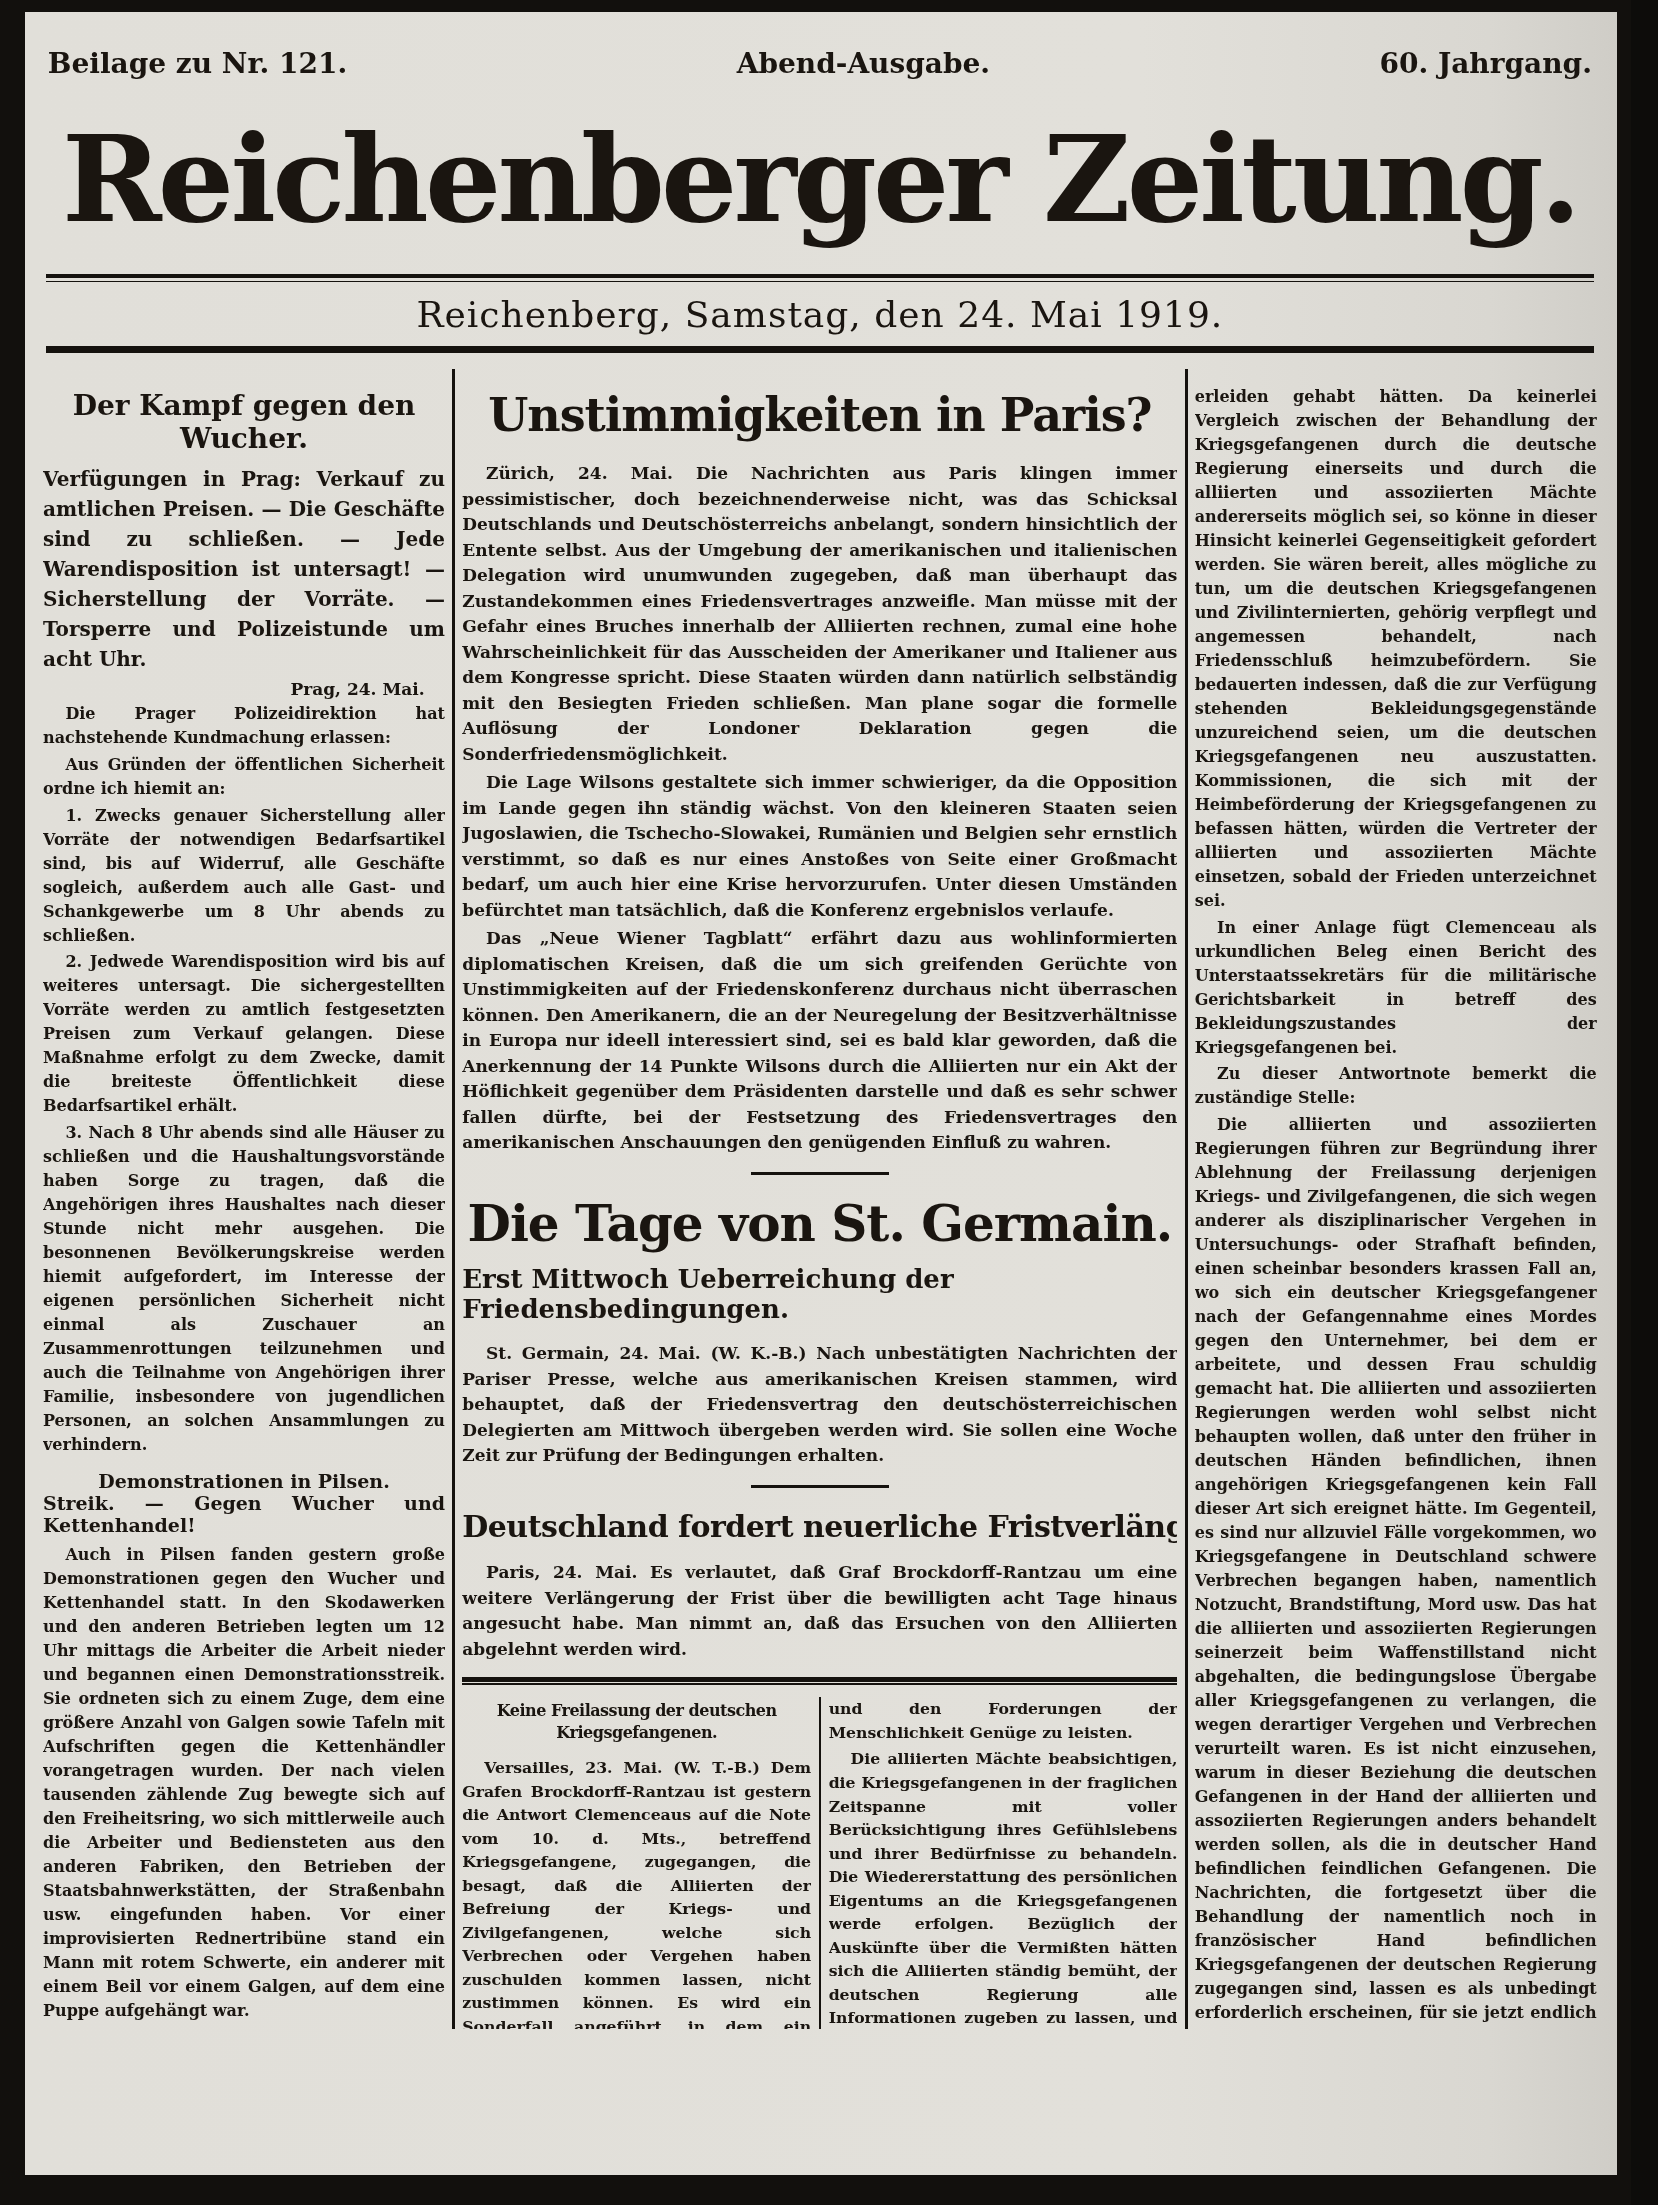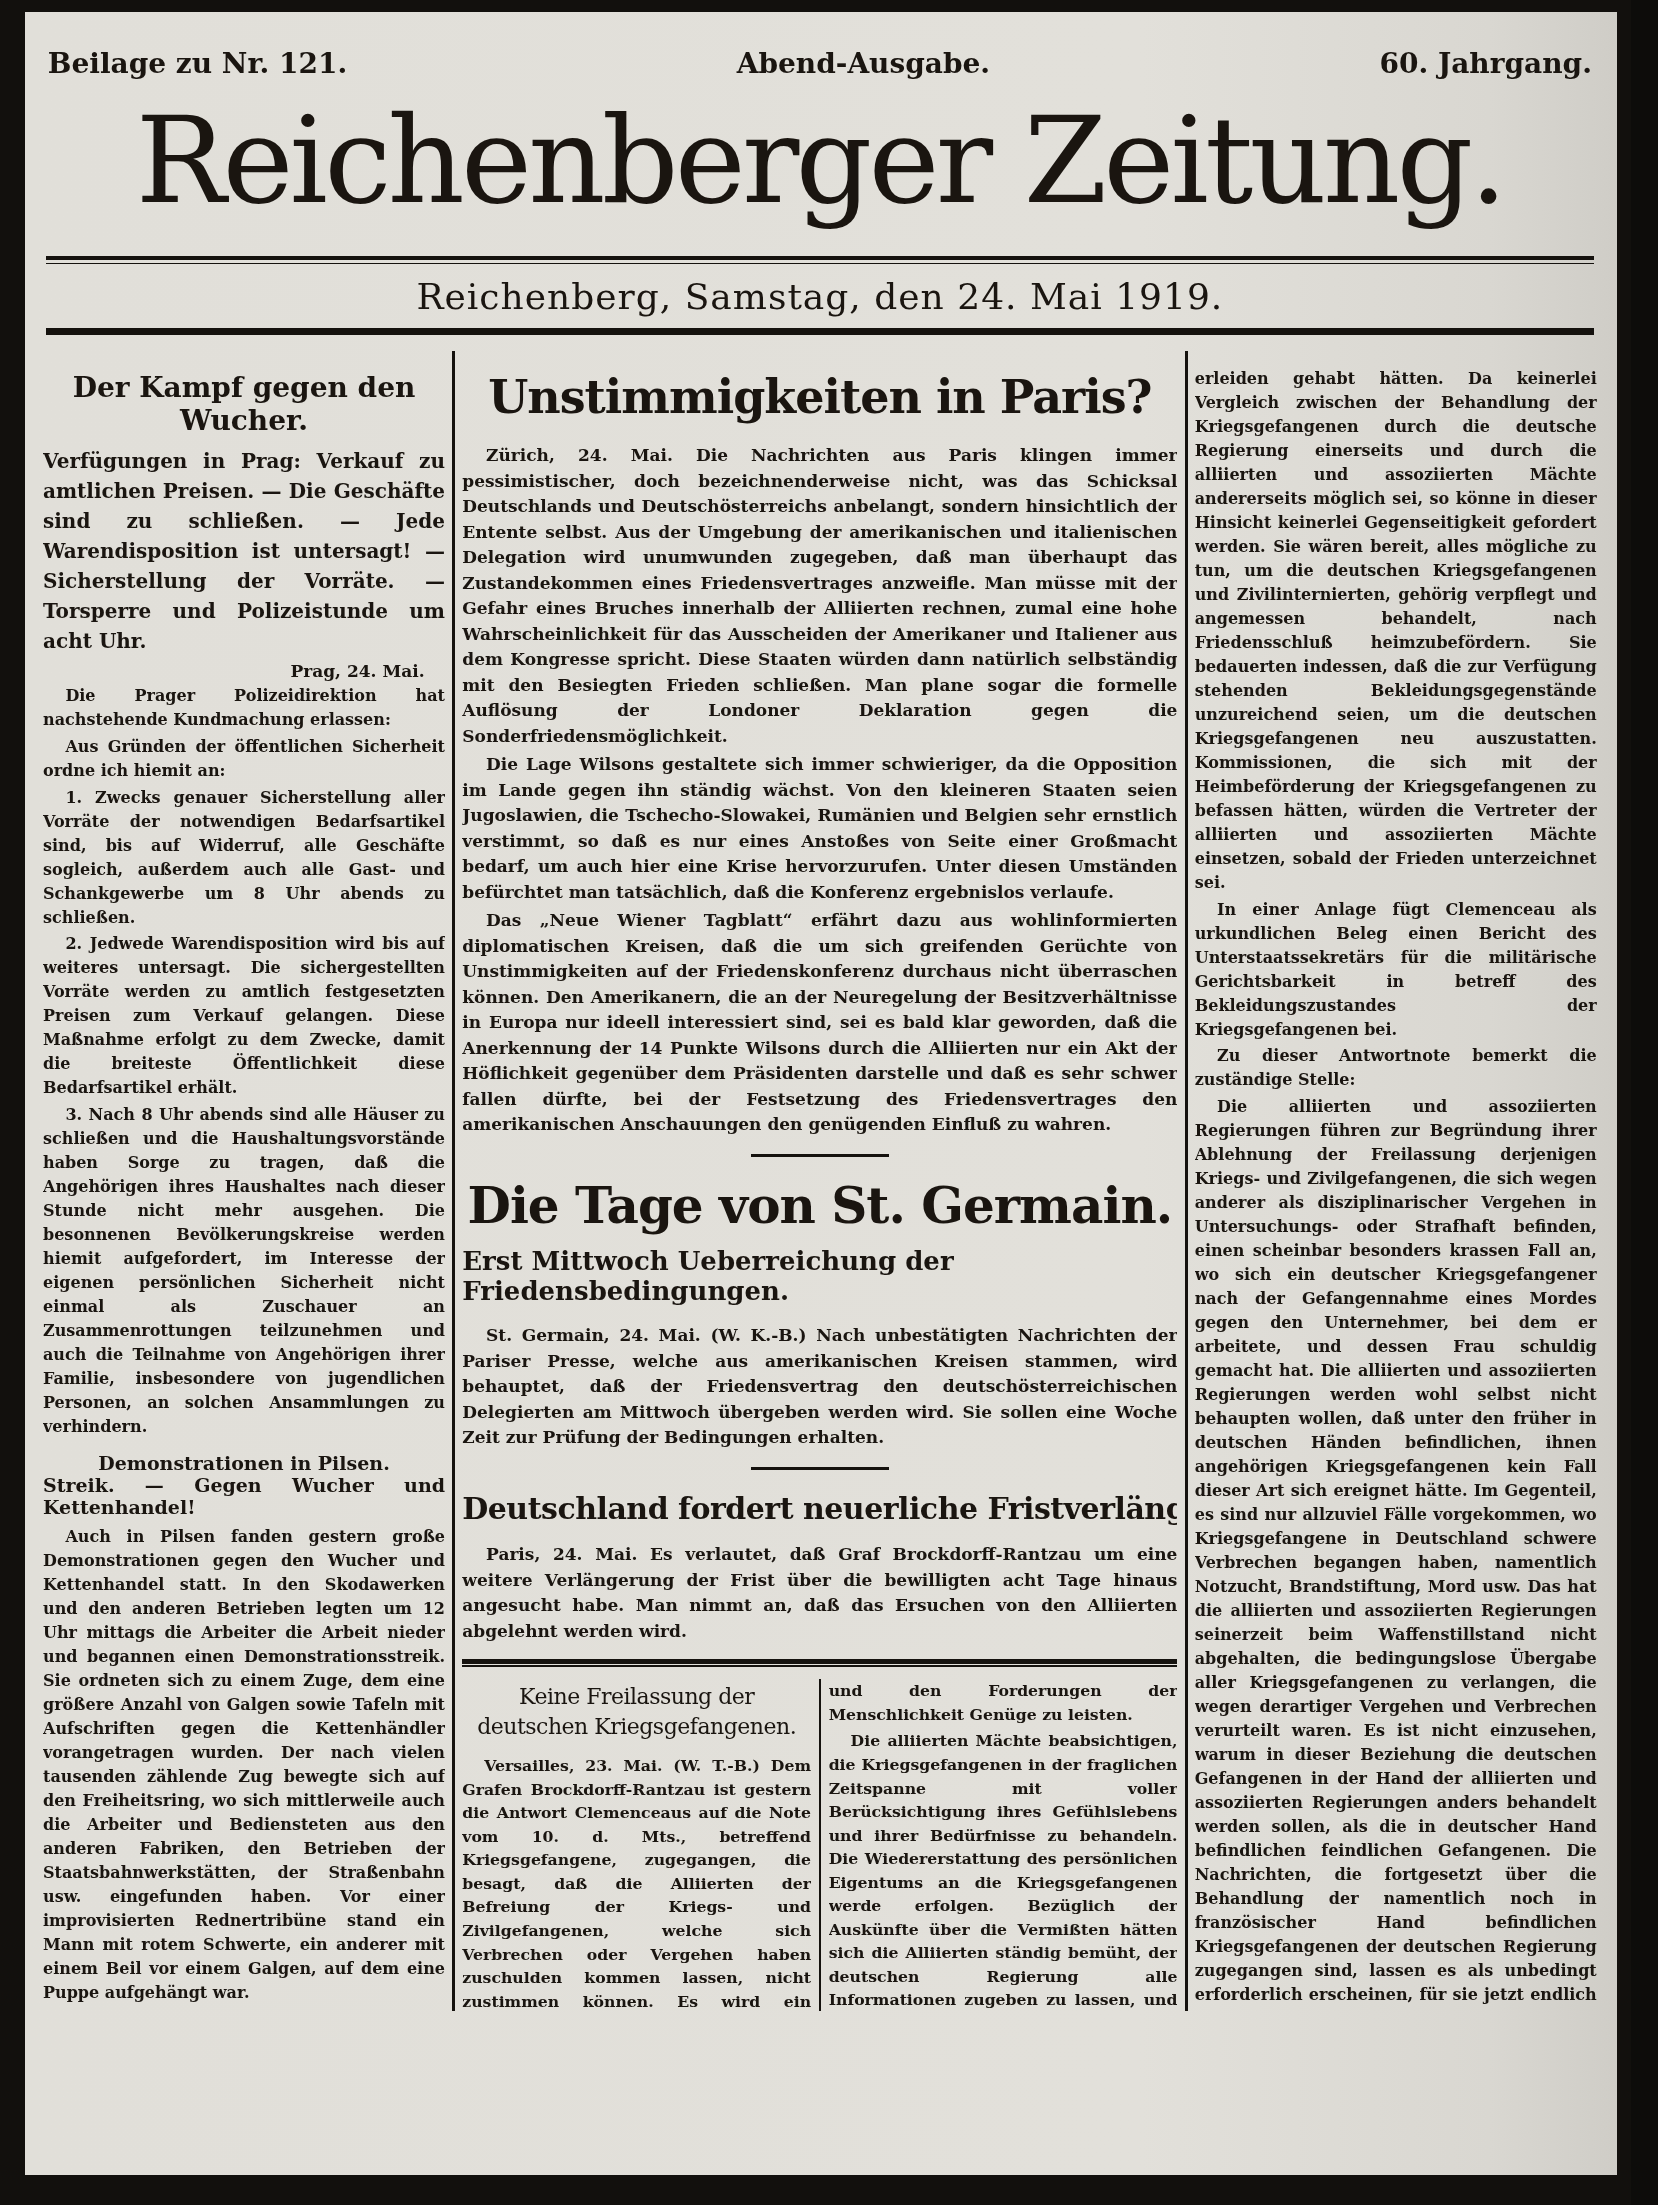--- a/index.html
+++ b/index.html
@@ -18,23 +18,23 @@
     padding:6.7px 20px 0 18px;
   }
   
   .topline{
     display:flex;justify-content:space-between;align-items:baseline;
     font-size:28px;font-weight:bold;
     margin:28px 4.8px 0 4.8px;
   }
   .masthead{
     text-align:center;
-    font-size:120px;font-weight:normal;letter-spacing:-3.8px;
+    font-size:120px;font-weight:bold;letter-spacing:-3.8px;
     line-height:1.32;
-    margin:2px 0 0 0;
+    margin:20px 0 0 0;
     white-space:nowrap;
   }
   .masthead-subtitle{
     text-align:center;font-size:29px;font-weight:bold;letter-spacing:2.9px;
     margin-top:1px;
   }
   .rule-double{
     height:7.6px;border-top:4.3px solid #15120e;border-bottom:1.9px solid #15120e;
     margin:16px 2.9px 0 2.9px;
   }
@@ -94,21 +94,21 @@
     width:138px;height:3.3px;background:#15120e;margin:16px auto 16px auto;
   }
   .rule-double-col{
     height:8.6px;border-top:5.2px solid #15120e;border-bottom:2.4px solid #15120e;
     margin:14.3px 0 12.4px 0;
   }
   .subcols{display:flex;align-items:stretch;}
   .subcol{flex:1;overflow:hidden;}
   .subvrule{width:2.4px;background:#15120e;margin:0 7.6px;flex:none;}
   .hl-sub-left{
-    text-align:center;font-size:22px;font-weight:normal;letter-spacing:-0.5px;
+    text-align:center;font-size:16px;font-weight:bold;letter-spacing:-0.5px;
     margin:2.9px 0 12.4px 0;line-height:1.35;
   }
   .subcol p.body{font-size:15.7px;}
 </style>
 </head>
 <body>
 
 <div class="sheet">
   <div class="paper">
 

